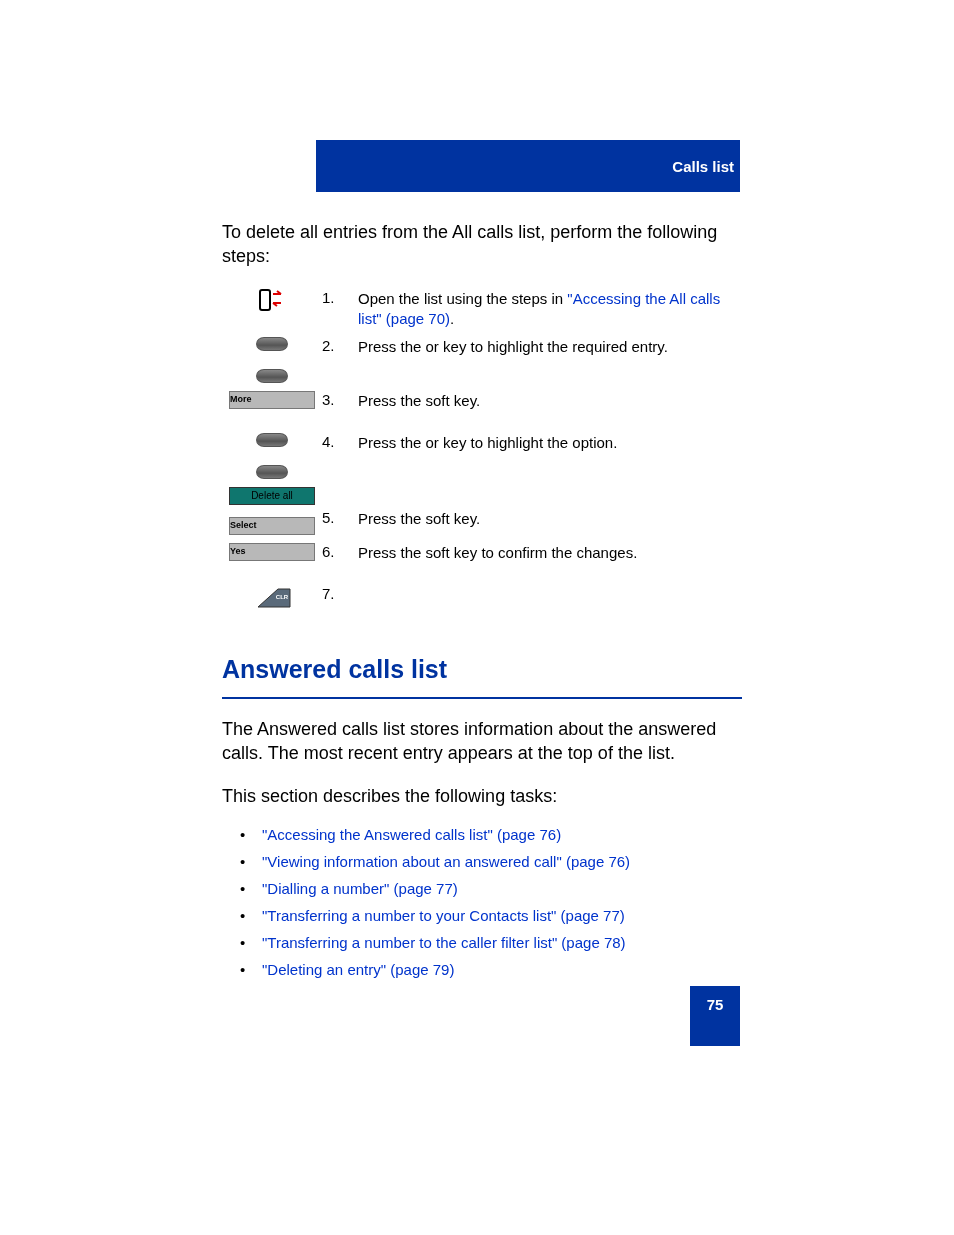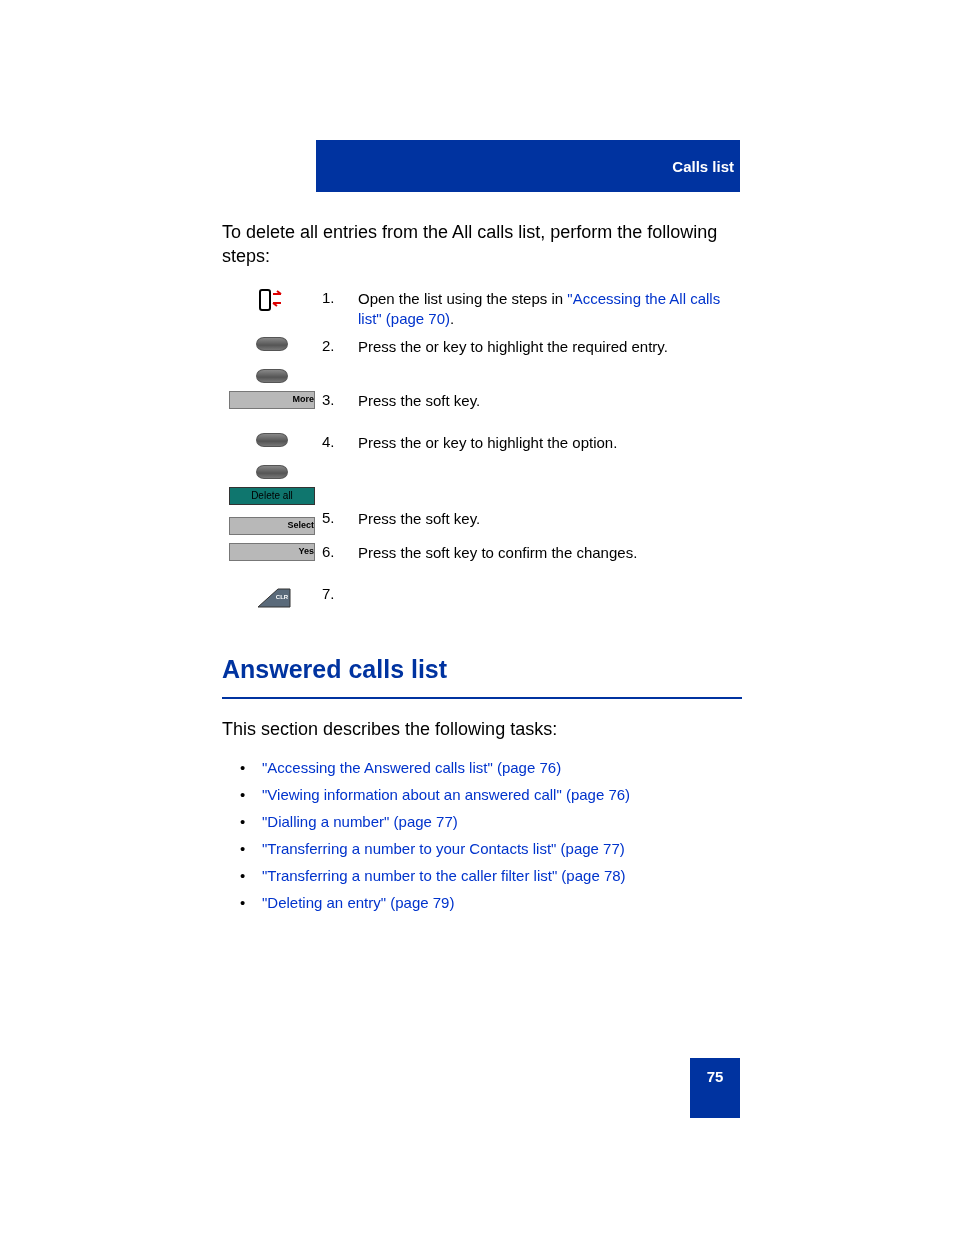--- a/index.html
+++ b/index.html
@@ -89,21 +89,21 @@
     background: linear-gradient(#888 0%, #666 40%, #555 60%, #777 100%);
     border: 1px solid #555;
   }
   .soft-btn {
     width: 84px;
     height: 16px;
     background: #b8b8b8;
     border: 1px solid #777;
     font-size: 9px;
     font-weight: bold;
-    text-align: right;
+    text-align: left;
     line-height: 15px;
     color: #000;
   }
   .menu-box {
     width: 84px;
     height: 16px;
     background: #0f766e;
     border: 1px solid #333;
     font-size: 10px;
     text-align: center;
@@ -132,21 +132,21 @@
   ul.linklist li::before {
     content: "•";
     position: absolute;
     left: 0;
     top: 0;
     color: #000;
   }
   .footer-box {
     position: absolute;
     left: 690px;
-    top: 1058px;
+    top: 986px;
     width: 50px;
     height: 60px;
     background: #0033a0;
     color: #fff;
     font-weight: bold;
     font-size: 15px;
     display: flex;
     align-items: flex-start;
     justify-content: center;
     padding-top: 10px;
@@ -227,20 +227,21 @@
         <svg width="40" height="24" viewBox="0 0 40 24">
           <path d="M6 22 L38 22 L38 4 L26 4 Z" fill="#5a6a7a" stroke="#333"></path>
           <text x="30" y="14" font-size="6" fill="#fff" text-anchor="middle" font-weight="bold">CLR</text>
         </svg>
       </div>
       <div class="num-col">7.</div>
     </div>
 
     <h1 class="sect">Answered calls list</h1>
 
+    <p class="intro" style="margin-top:18px;">The Answered calls list stores information about the answered calls. The most recent entry appears at the top of the list.</p>
     <p class="intro" style="margin-top:18px;">This section describes the following tasks:</p>
 
     <ul class="linklist">
       <li><span class="link">"Accessing the Answered calls list" (page 76)</span></li>
       <li><span class="link">"Viewing information about an answered call" (page 76)</span></li>
       <li><span class="link">"Dialling a number" (page 77)</span></li>
       <li><span class="link">"Transferring a number to your Contacts list" (page 77)</span></li>
       <li><span class="link">"Transferring a number to the caller filter list" (page 78)</span></li>
       <li><span class="link">"Deleting an entry" (page 79)</span></li>
     </ul>

